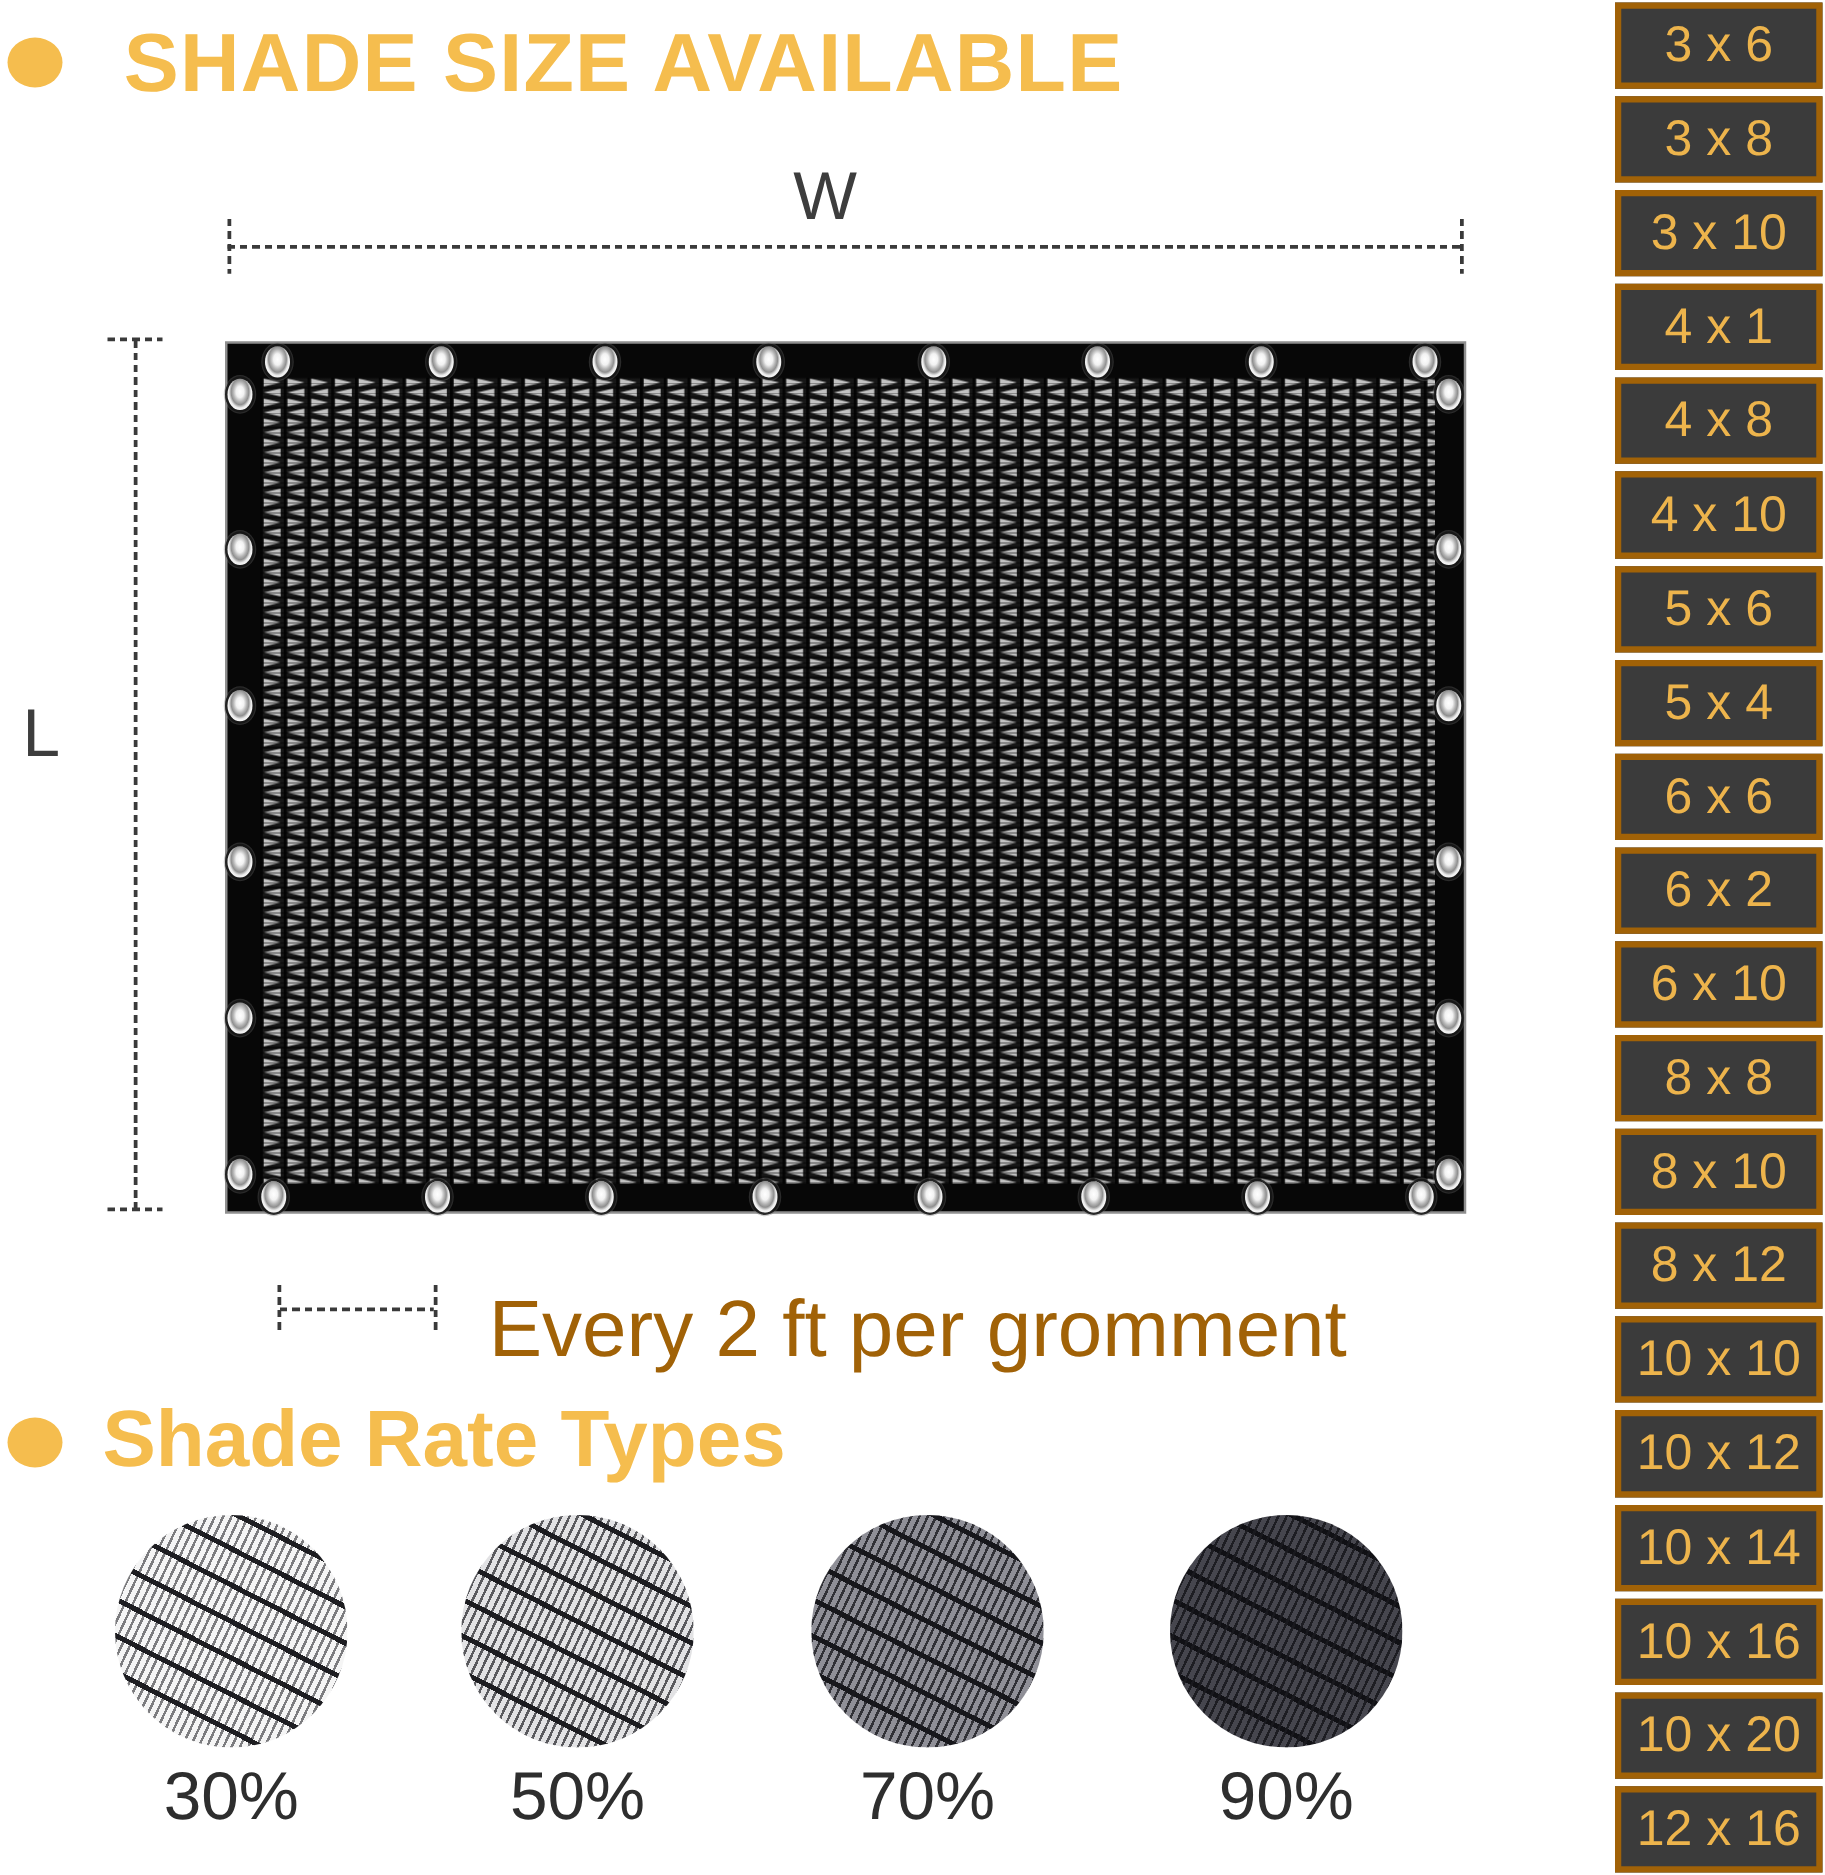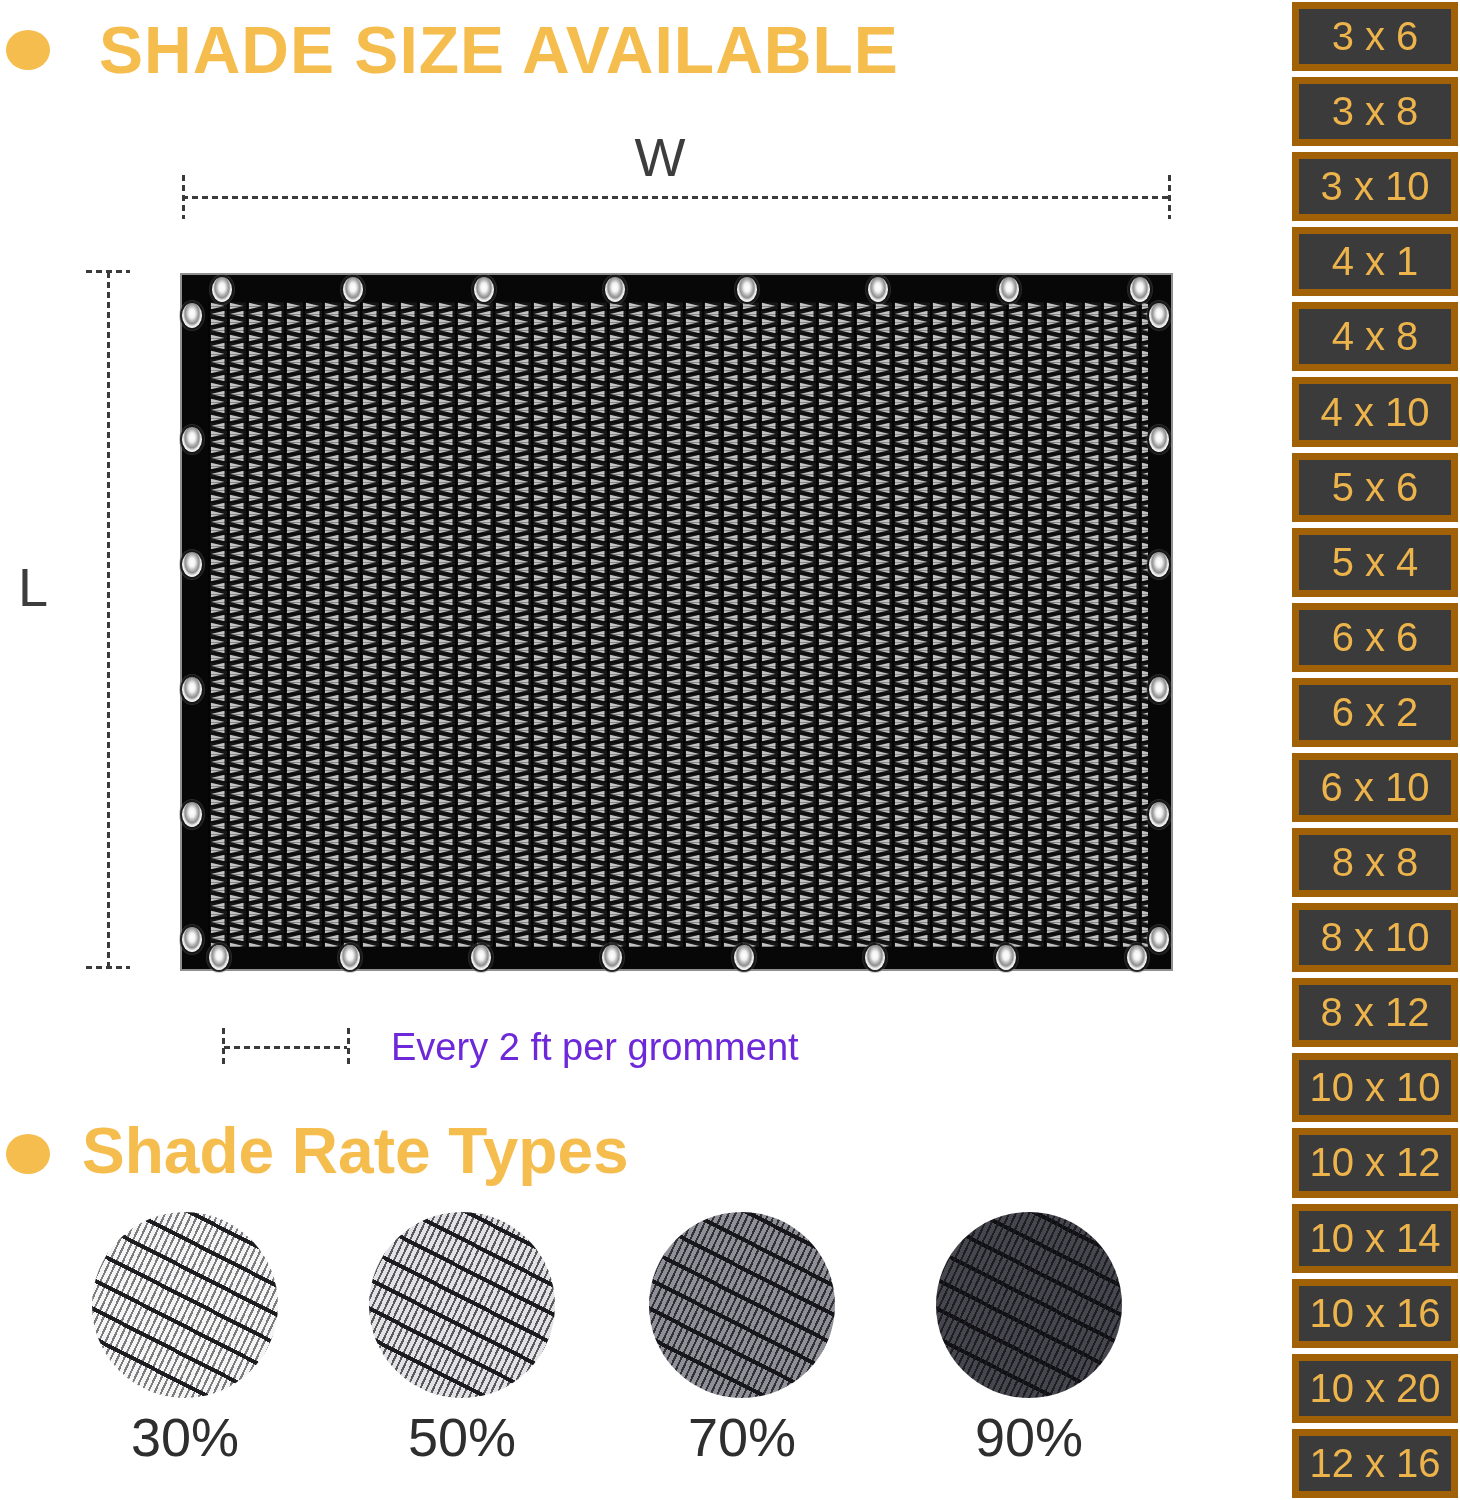--- a/index.html
+++ b/index.html
@@ -31,21 +31,21 @@
   .mesh::after{
     content:'';position:absolute;left:0;top:0;right:0;bottom:0;
     background:repeating-linear-gradient(180deg,rgba(0,0,0,0.30) 0 1px,rgba(0,0,0,0) 1px 4px);
   }
   .grommet{
     position:absolute;width:20px;height:25px;border-radius:50%;
     background:radial-gradient(ellipse at 50% 42%, #ffffff 0%, #f2f2f2 22%, #b5b5b5 38%, #8f8f8f 50%, #e9e9e9 62%, #f7f7f7 70%, #9a9a9a 84%, #3f3f3f 97%);
     box-shadow:0 0 0 2px rgba(20,20,20,0.85), 0 0 0 3px rgba(110,110,110,0.35);
   }
   
-  .note-text{position:absolute;left:391px;top:1026px;font-size:38px;color:#6d28d9;white-space:nowrap;}
+  .note-text{position:absolute;left:391px;top:1026px;font-size:64px;color:#a16207;white-space:nowrap;}
   
   .swatch{
     position:absolute;top:1212px;width:186px;height:186px;border-radius:50%;
     background-image:
       repeating-linear-gradient(115deg, rgba(25,25,30,var(--v)) 0 2px, transparent 2px 6px),
       repeating-linear-gradient(27deg, rgba(12,12,16,0.92) 0 4px, transparent 4px 26px);
   }
   .c30{--v:0.55;background-color:#f5f5f5;}
   .c50{--v:0.68;background-color:#e2e2e4;}
   .c70{--v:0.80;background-color:#8f8f97;}
@@ -53,21 +53,21 @@
   .pct{
     position:absolute;top:1406px;width:200px;text-align:center;
     font-size:54px;color:#2e2e2e;
   }
   
   .size-column{
     position:absolute;right:2px;top:0;bottom:0;width:166px;
     display:flex;flex-direction:column;gap:6px;padding:2px 0;box-sizing:border-box;
   }
   .size-box{
-    flex:1;background:#3B3B3B;border:7px solid #a16207;
+    flex:1;background:#3B3B3B;border:5px solid #a16207;
     display:flex;align-items:center;justify-content:center;
     color:#EDB44C;font-size:40px;white-space:nowrap;
   }
 </style>
 </head>
 <body>
 
 <div class="canvas">
 
   <span class="bullet b1"></span>

